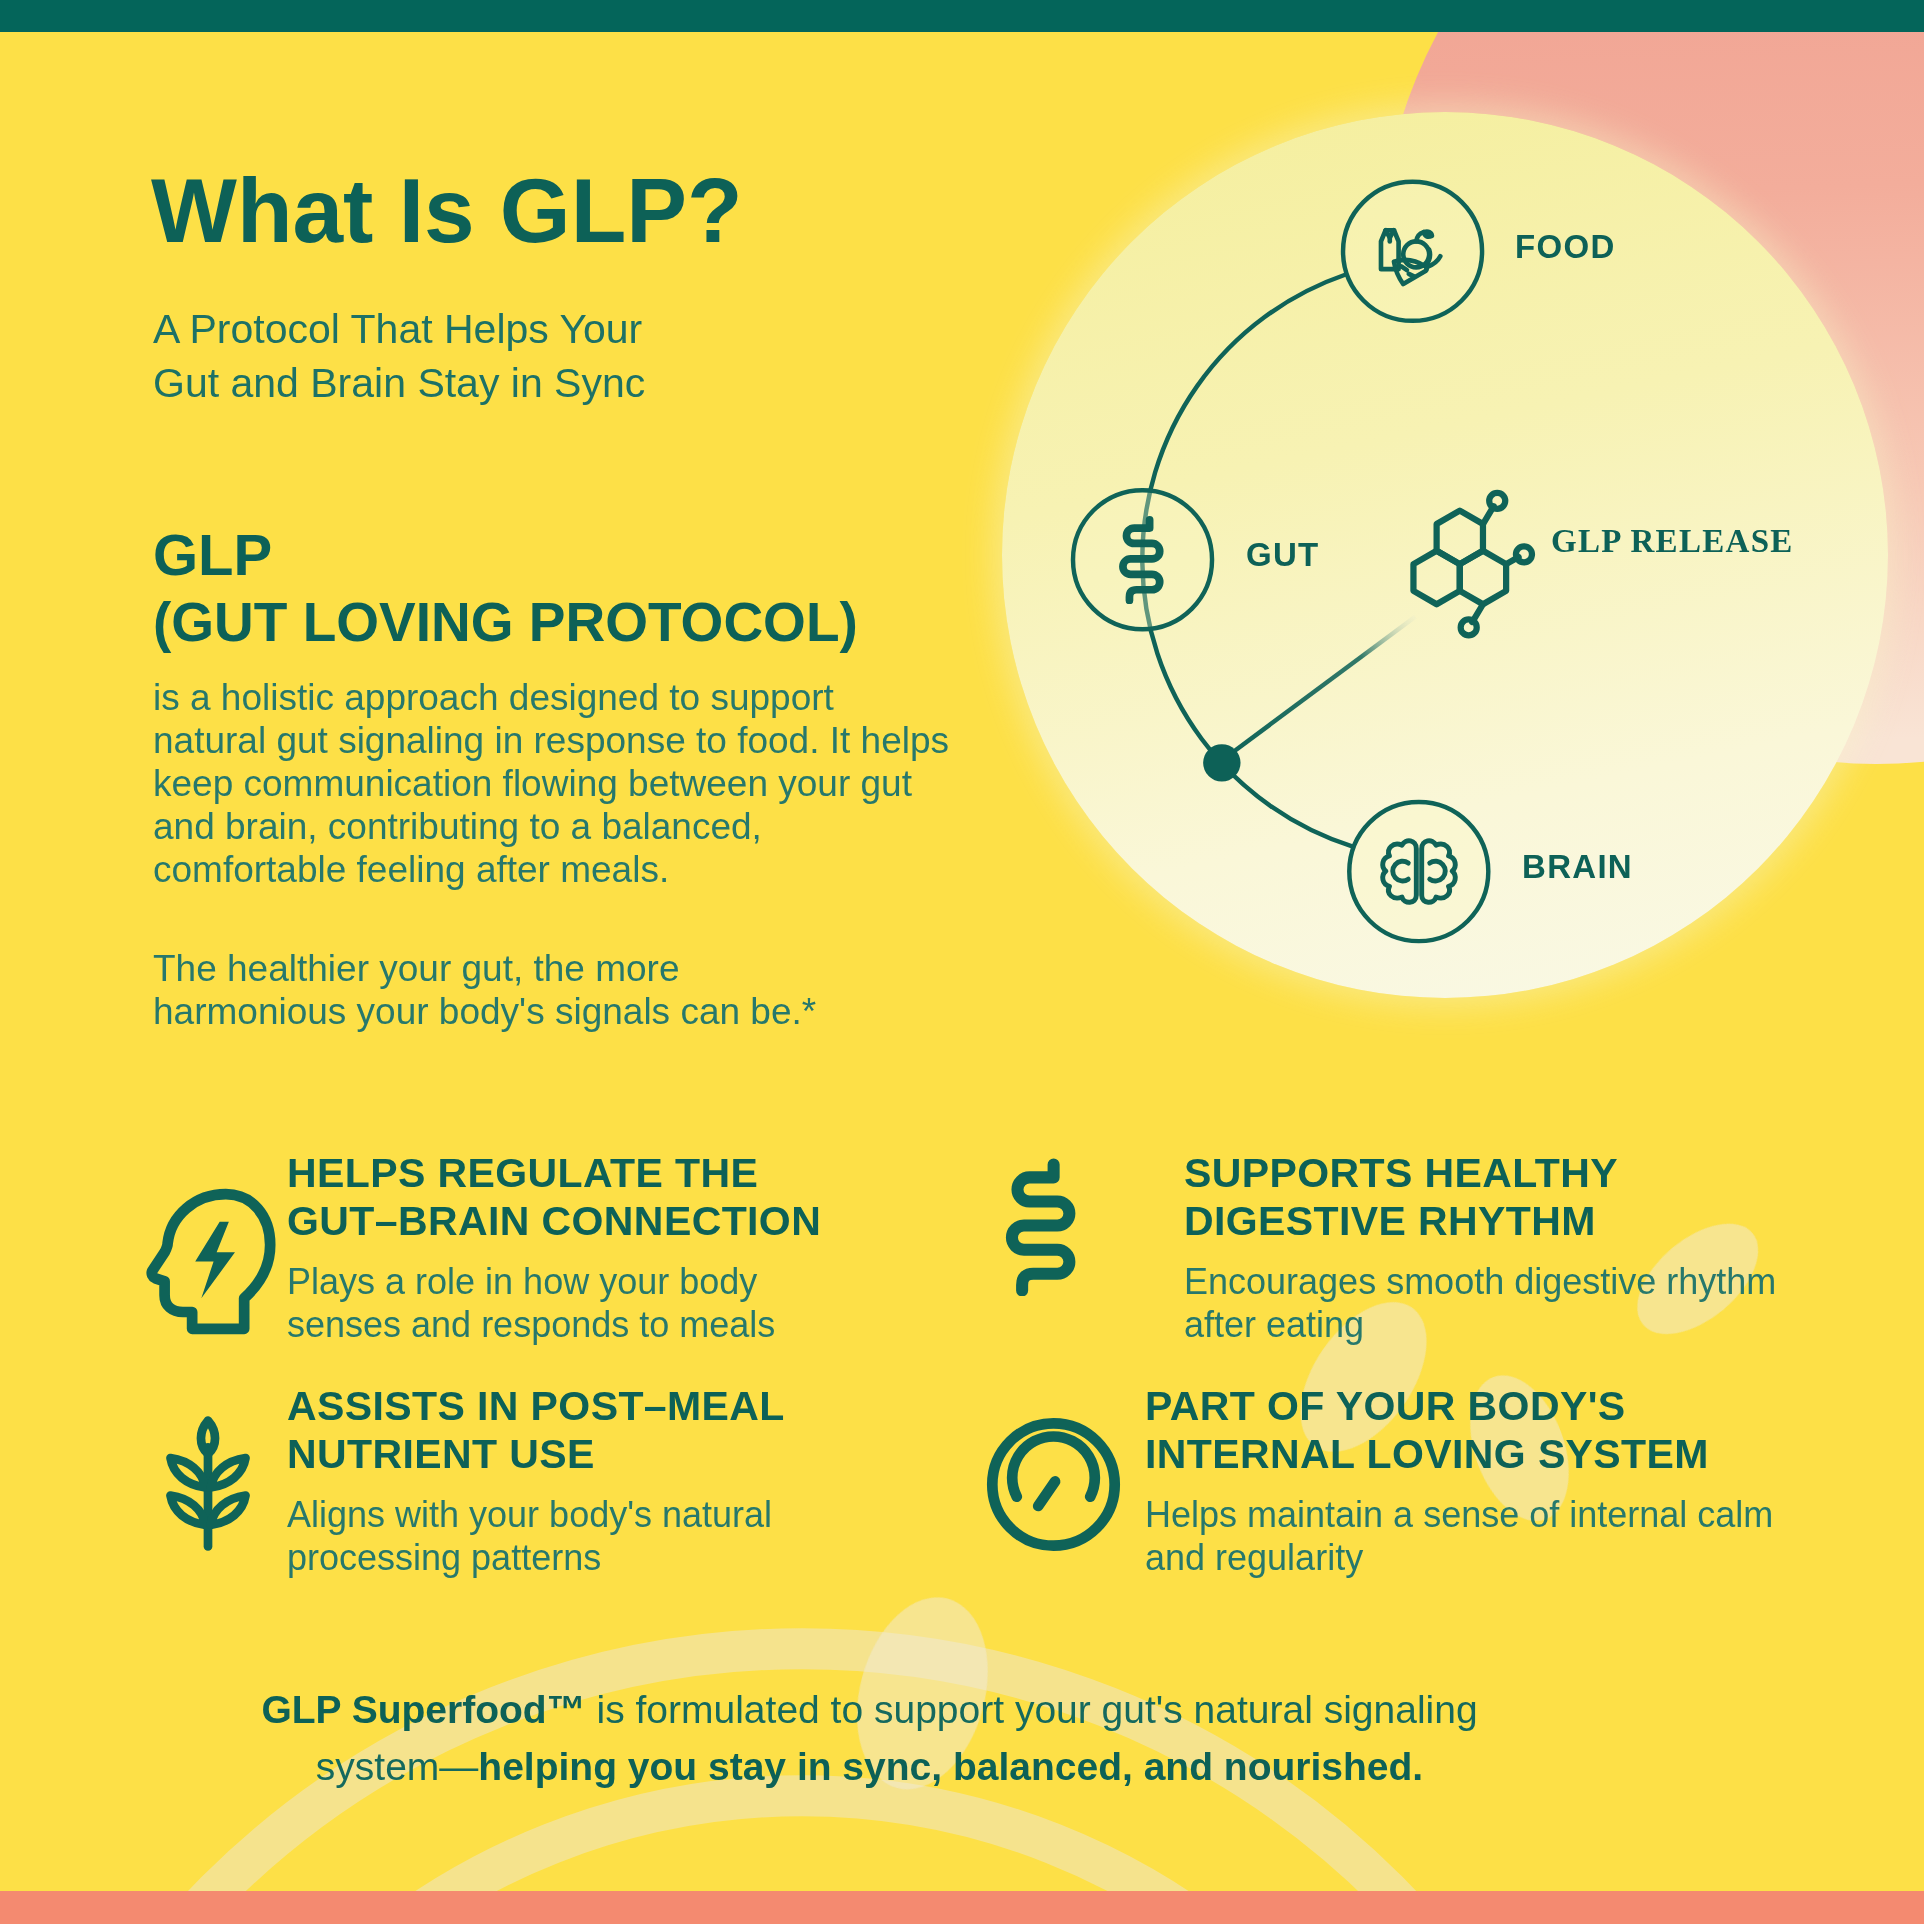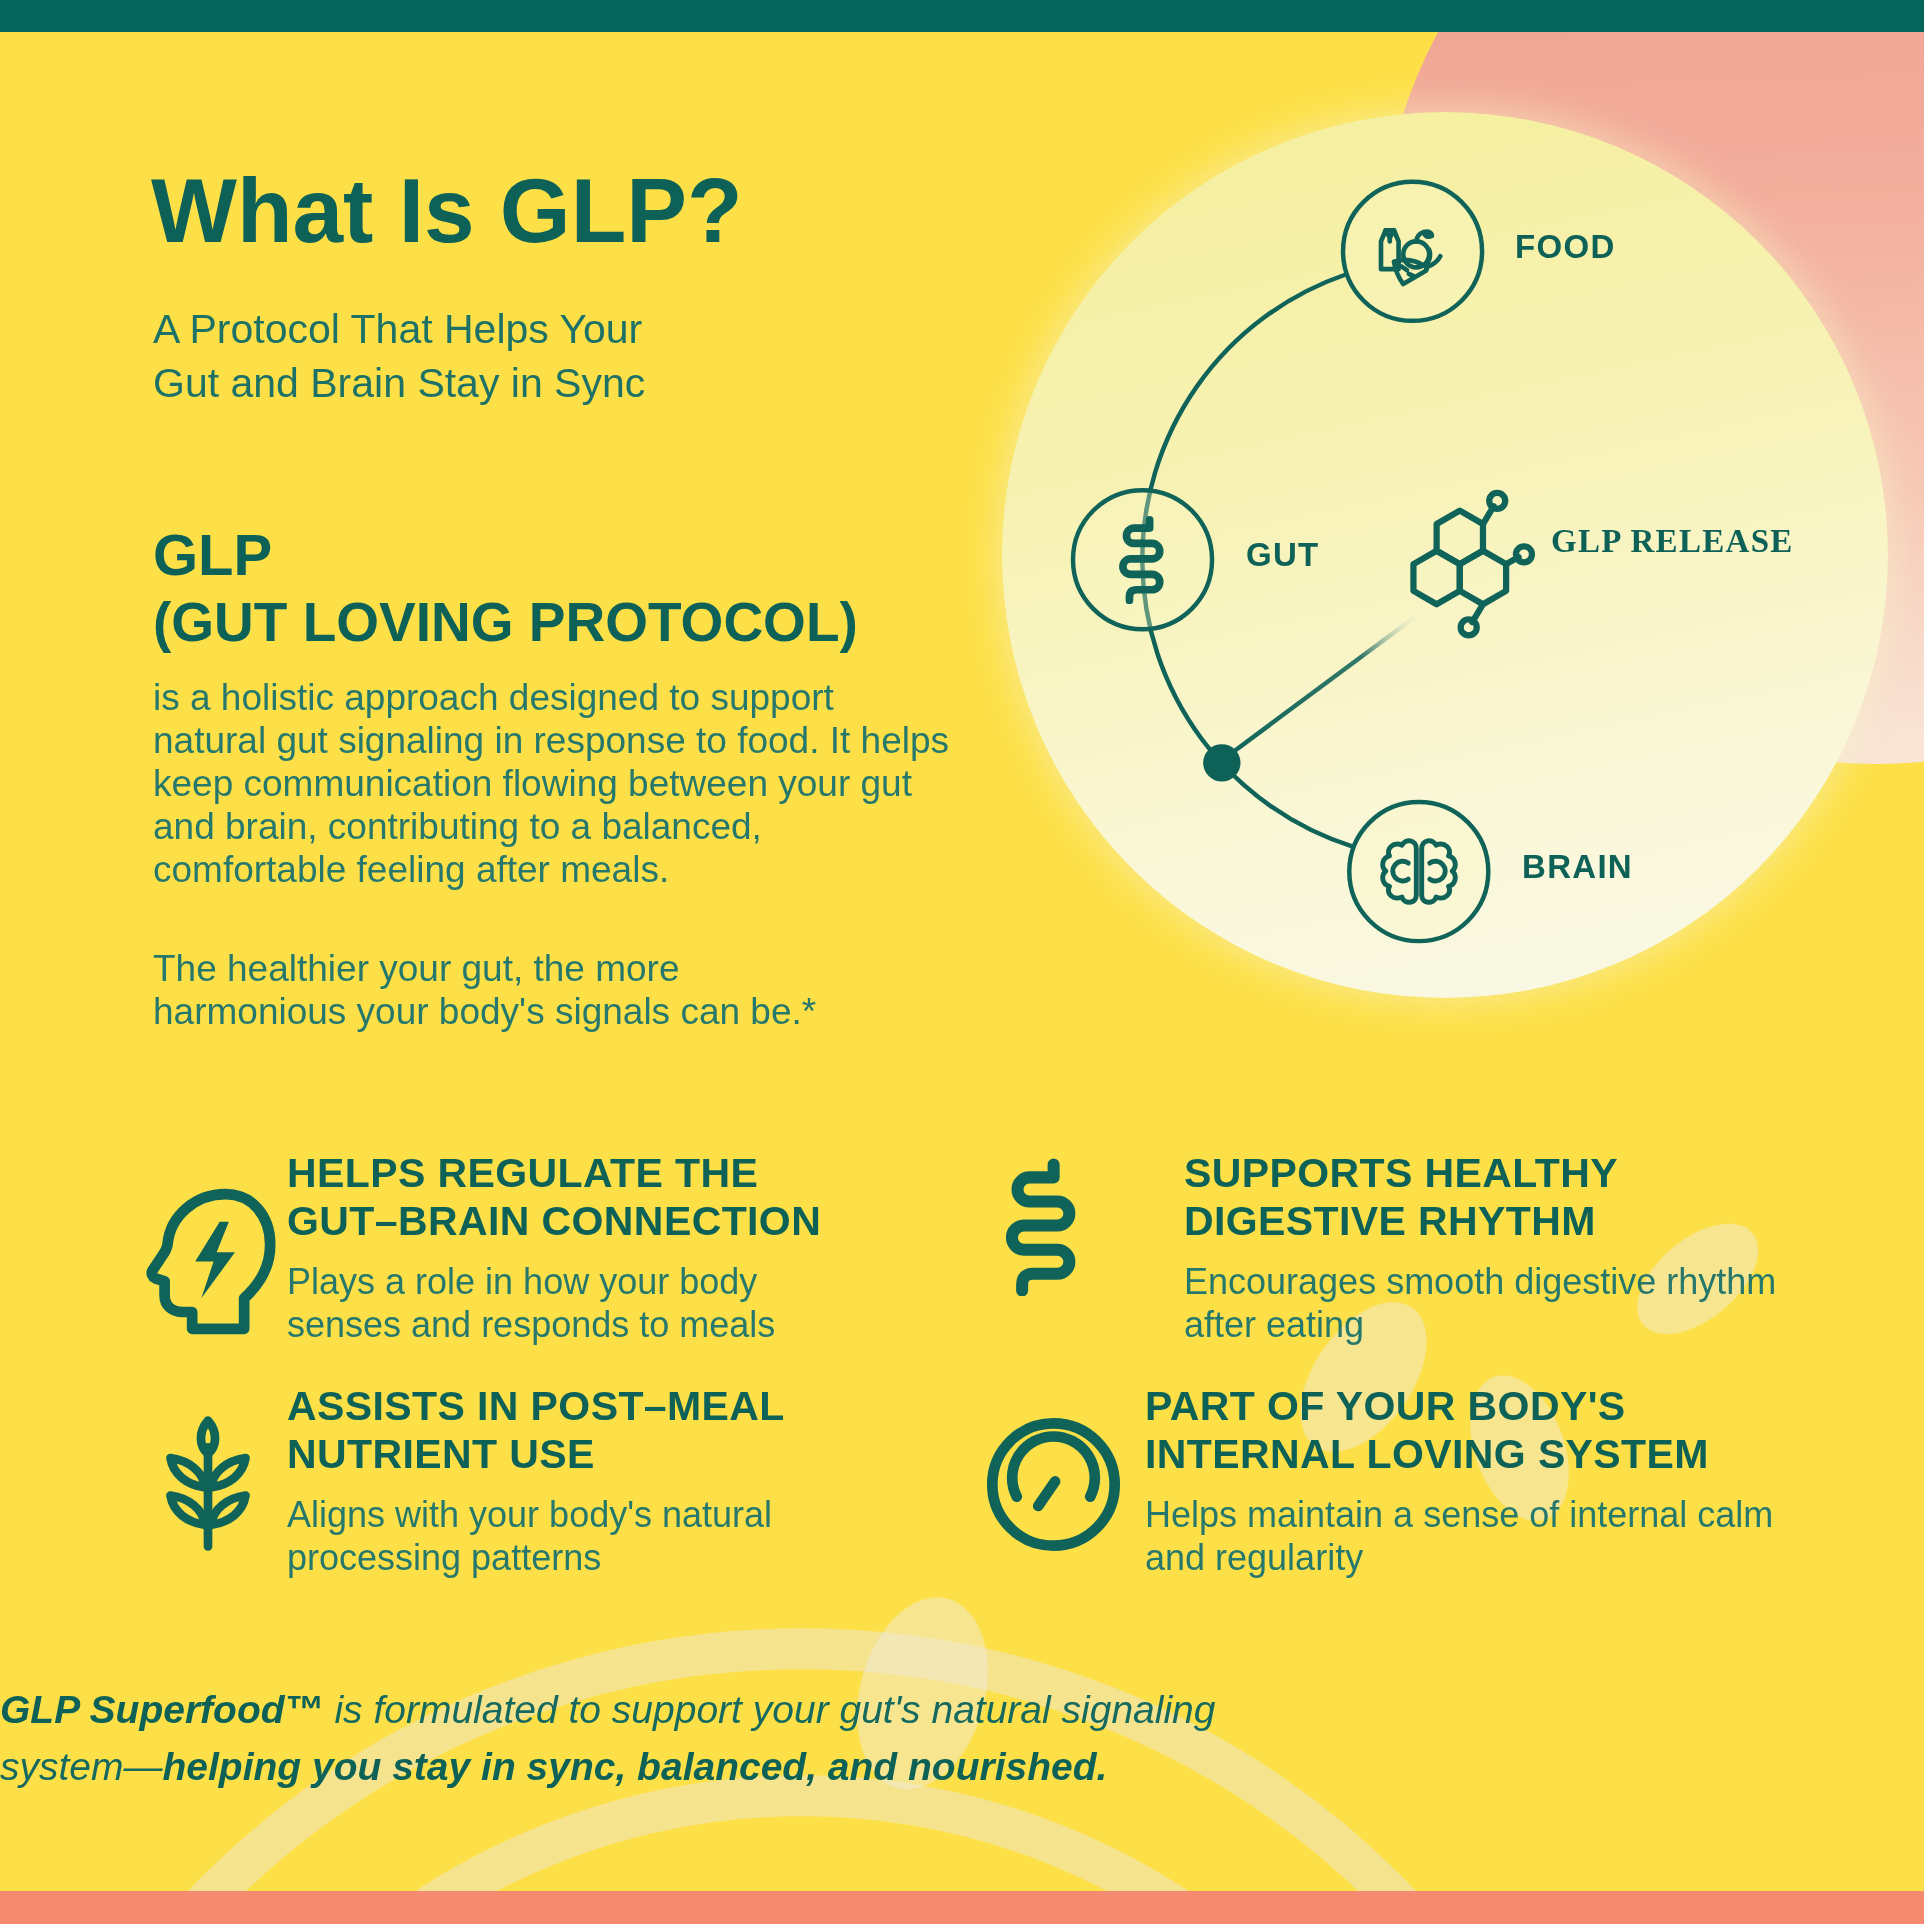--- a/index.html
+++ b/index.html
@@ -42,21 +42,21 @@
   .fdesc{margin-top:14.3px;font-size:36px;line-height:1.2;color:#27786c;}
   .f1{left:287px;top:1150px;width:588px;}
   .f2{left:287px;top:1383px;width:588px;}
   .f3{left:1184px;top:1150px;width:606px;}
   .f4{left:1145px;top:1383px;width:651px;}
   .icon-head{left:134px;top:1185px;}
   .icon-wheat{left:141px;top:1412px;}
   .icon-gut-f{left:996px;top:1157px;}
   .icon-gauge{left:977px;top:1408px;}
   
-  .footer{left:0;top:1682px;width:1739px;text-align:left;font-size:39px;line-height:1.45;color:#15695e;font-style:italic;}
+  .footer{left:0;top:1682px;width:1739px;text-align:center;font-size:39px;line-height:1.45;color:#15695e;}
   .footer .fl{white-space:nowrap;}
   .footer b{color:#0d6157;}
   svg{display:block;}
   .stroke-icon{stroke:#0f6358;fill:none;stroke-linecap:round;stroke-linejoin:round;}
 </style>
 </head>
 <body>
 
 <div class="canvas">
 

